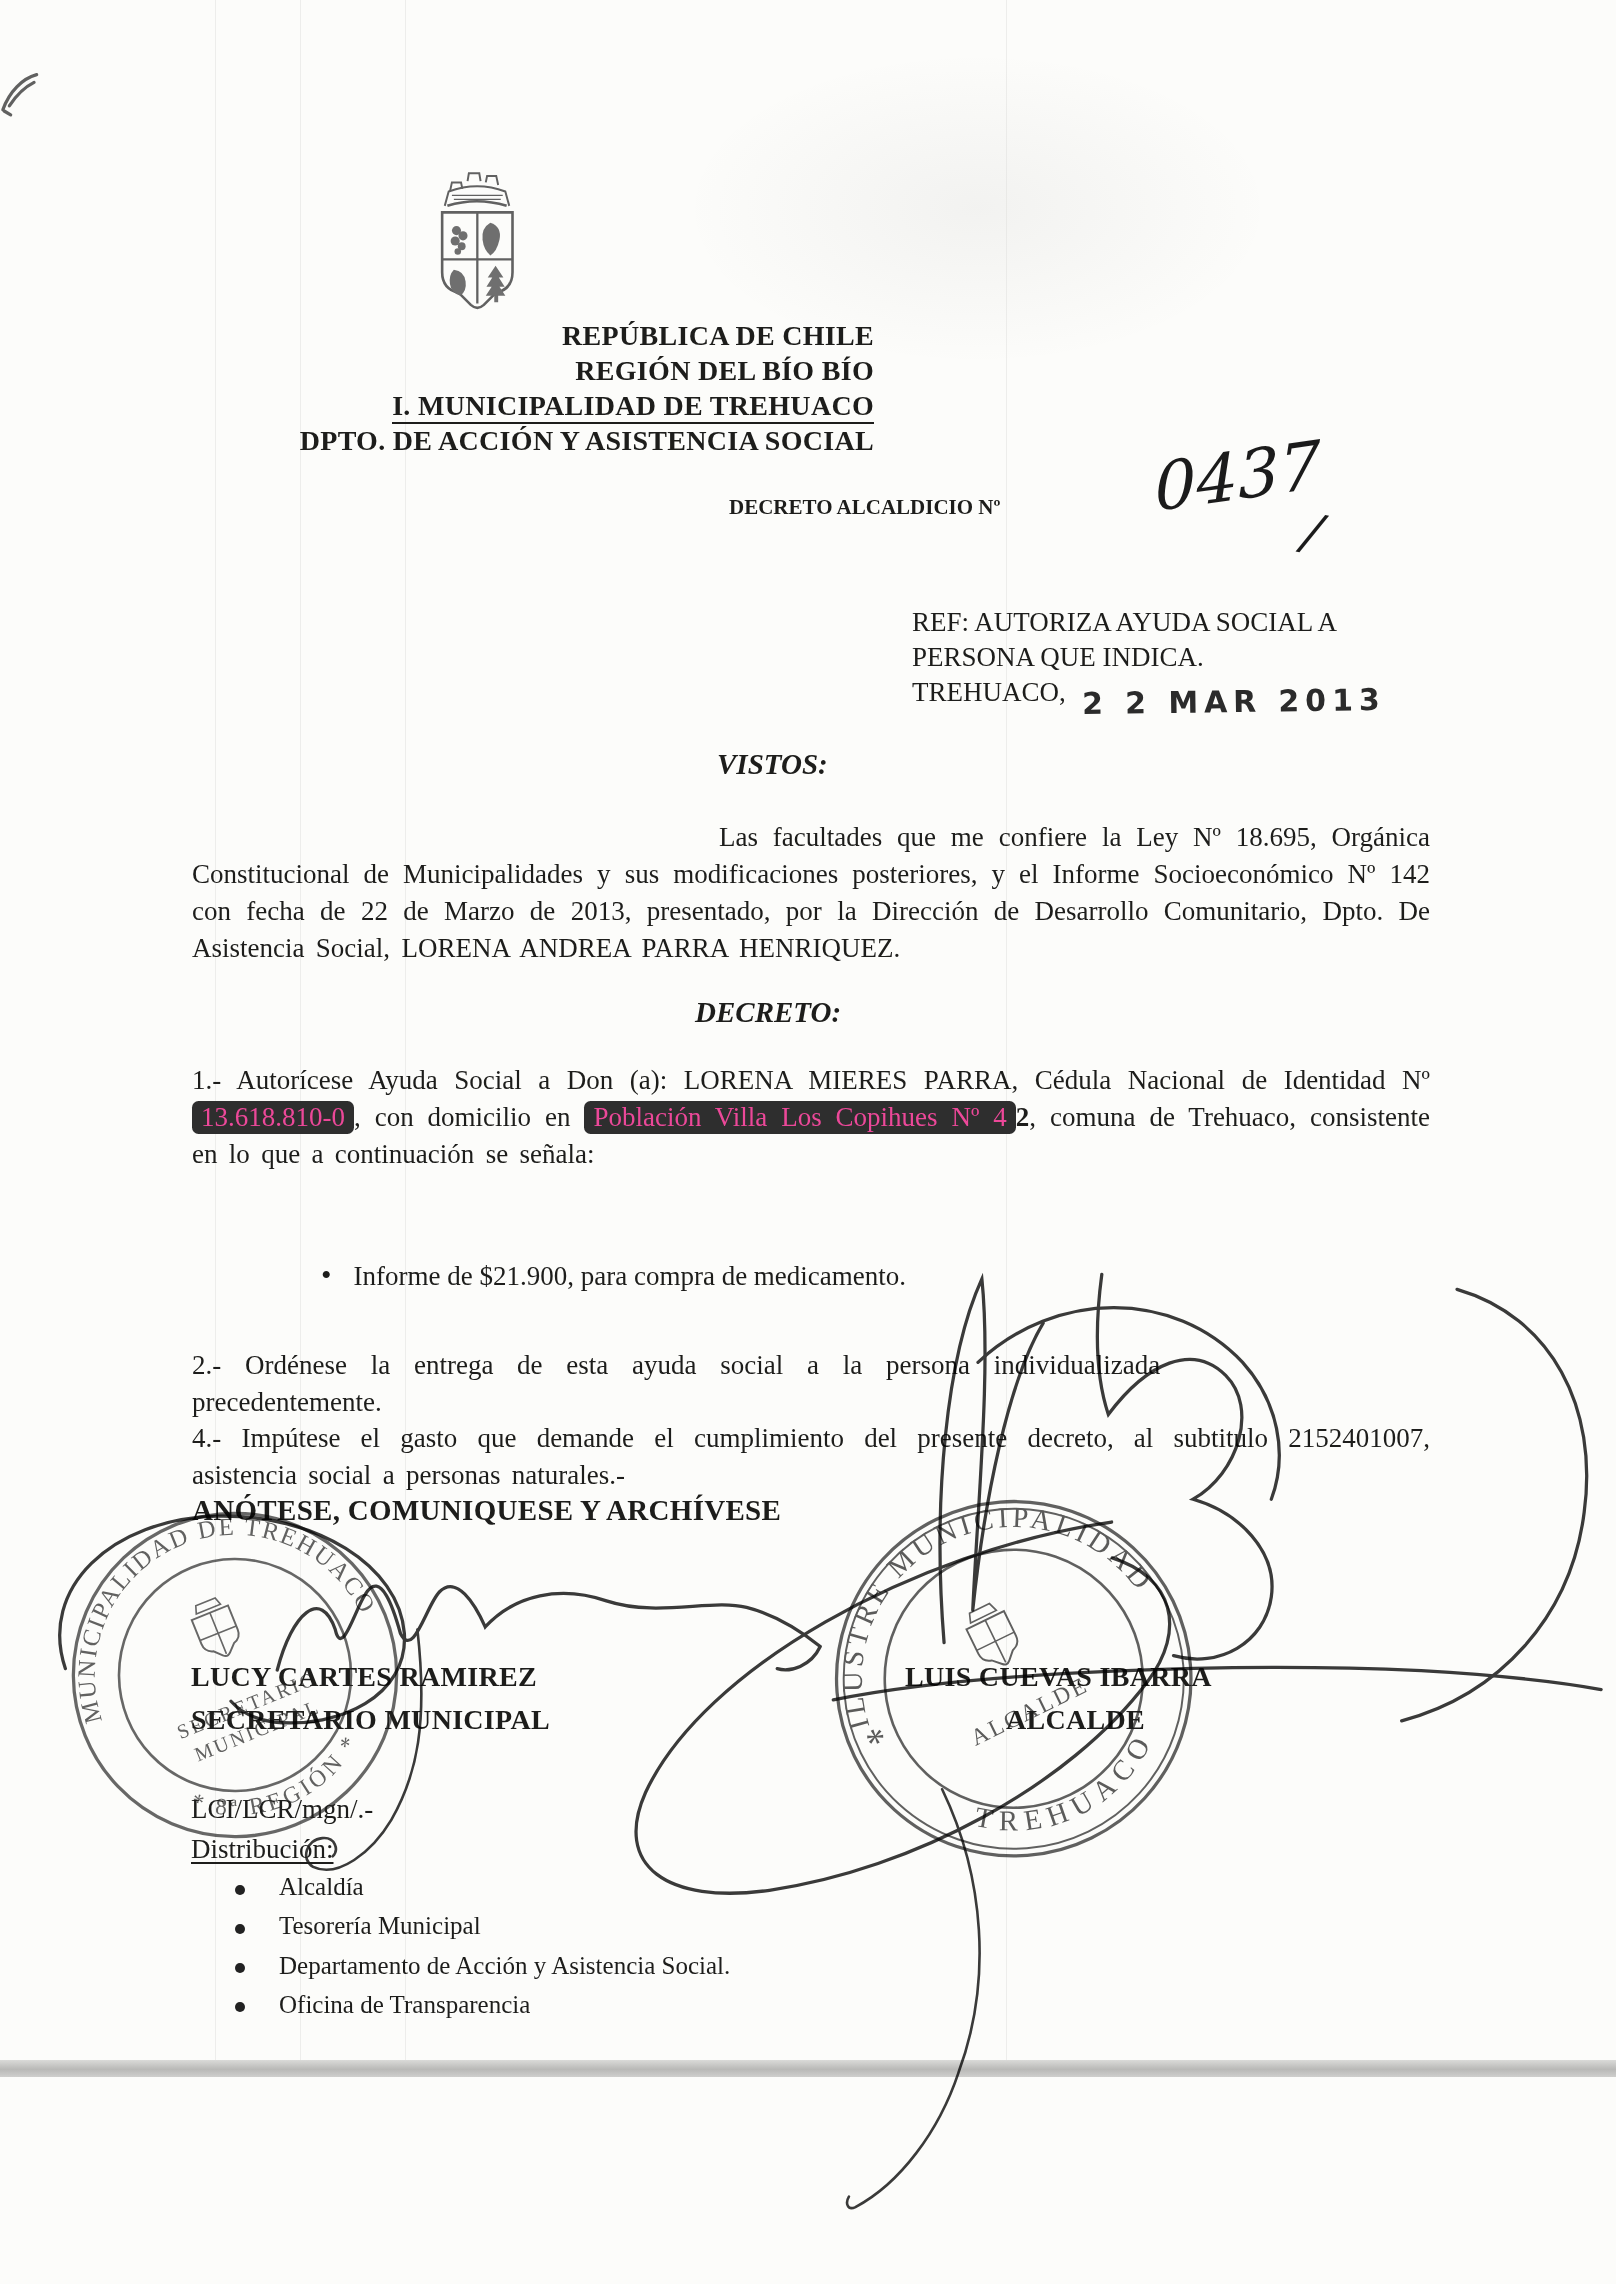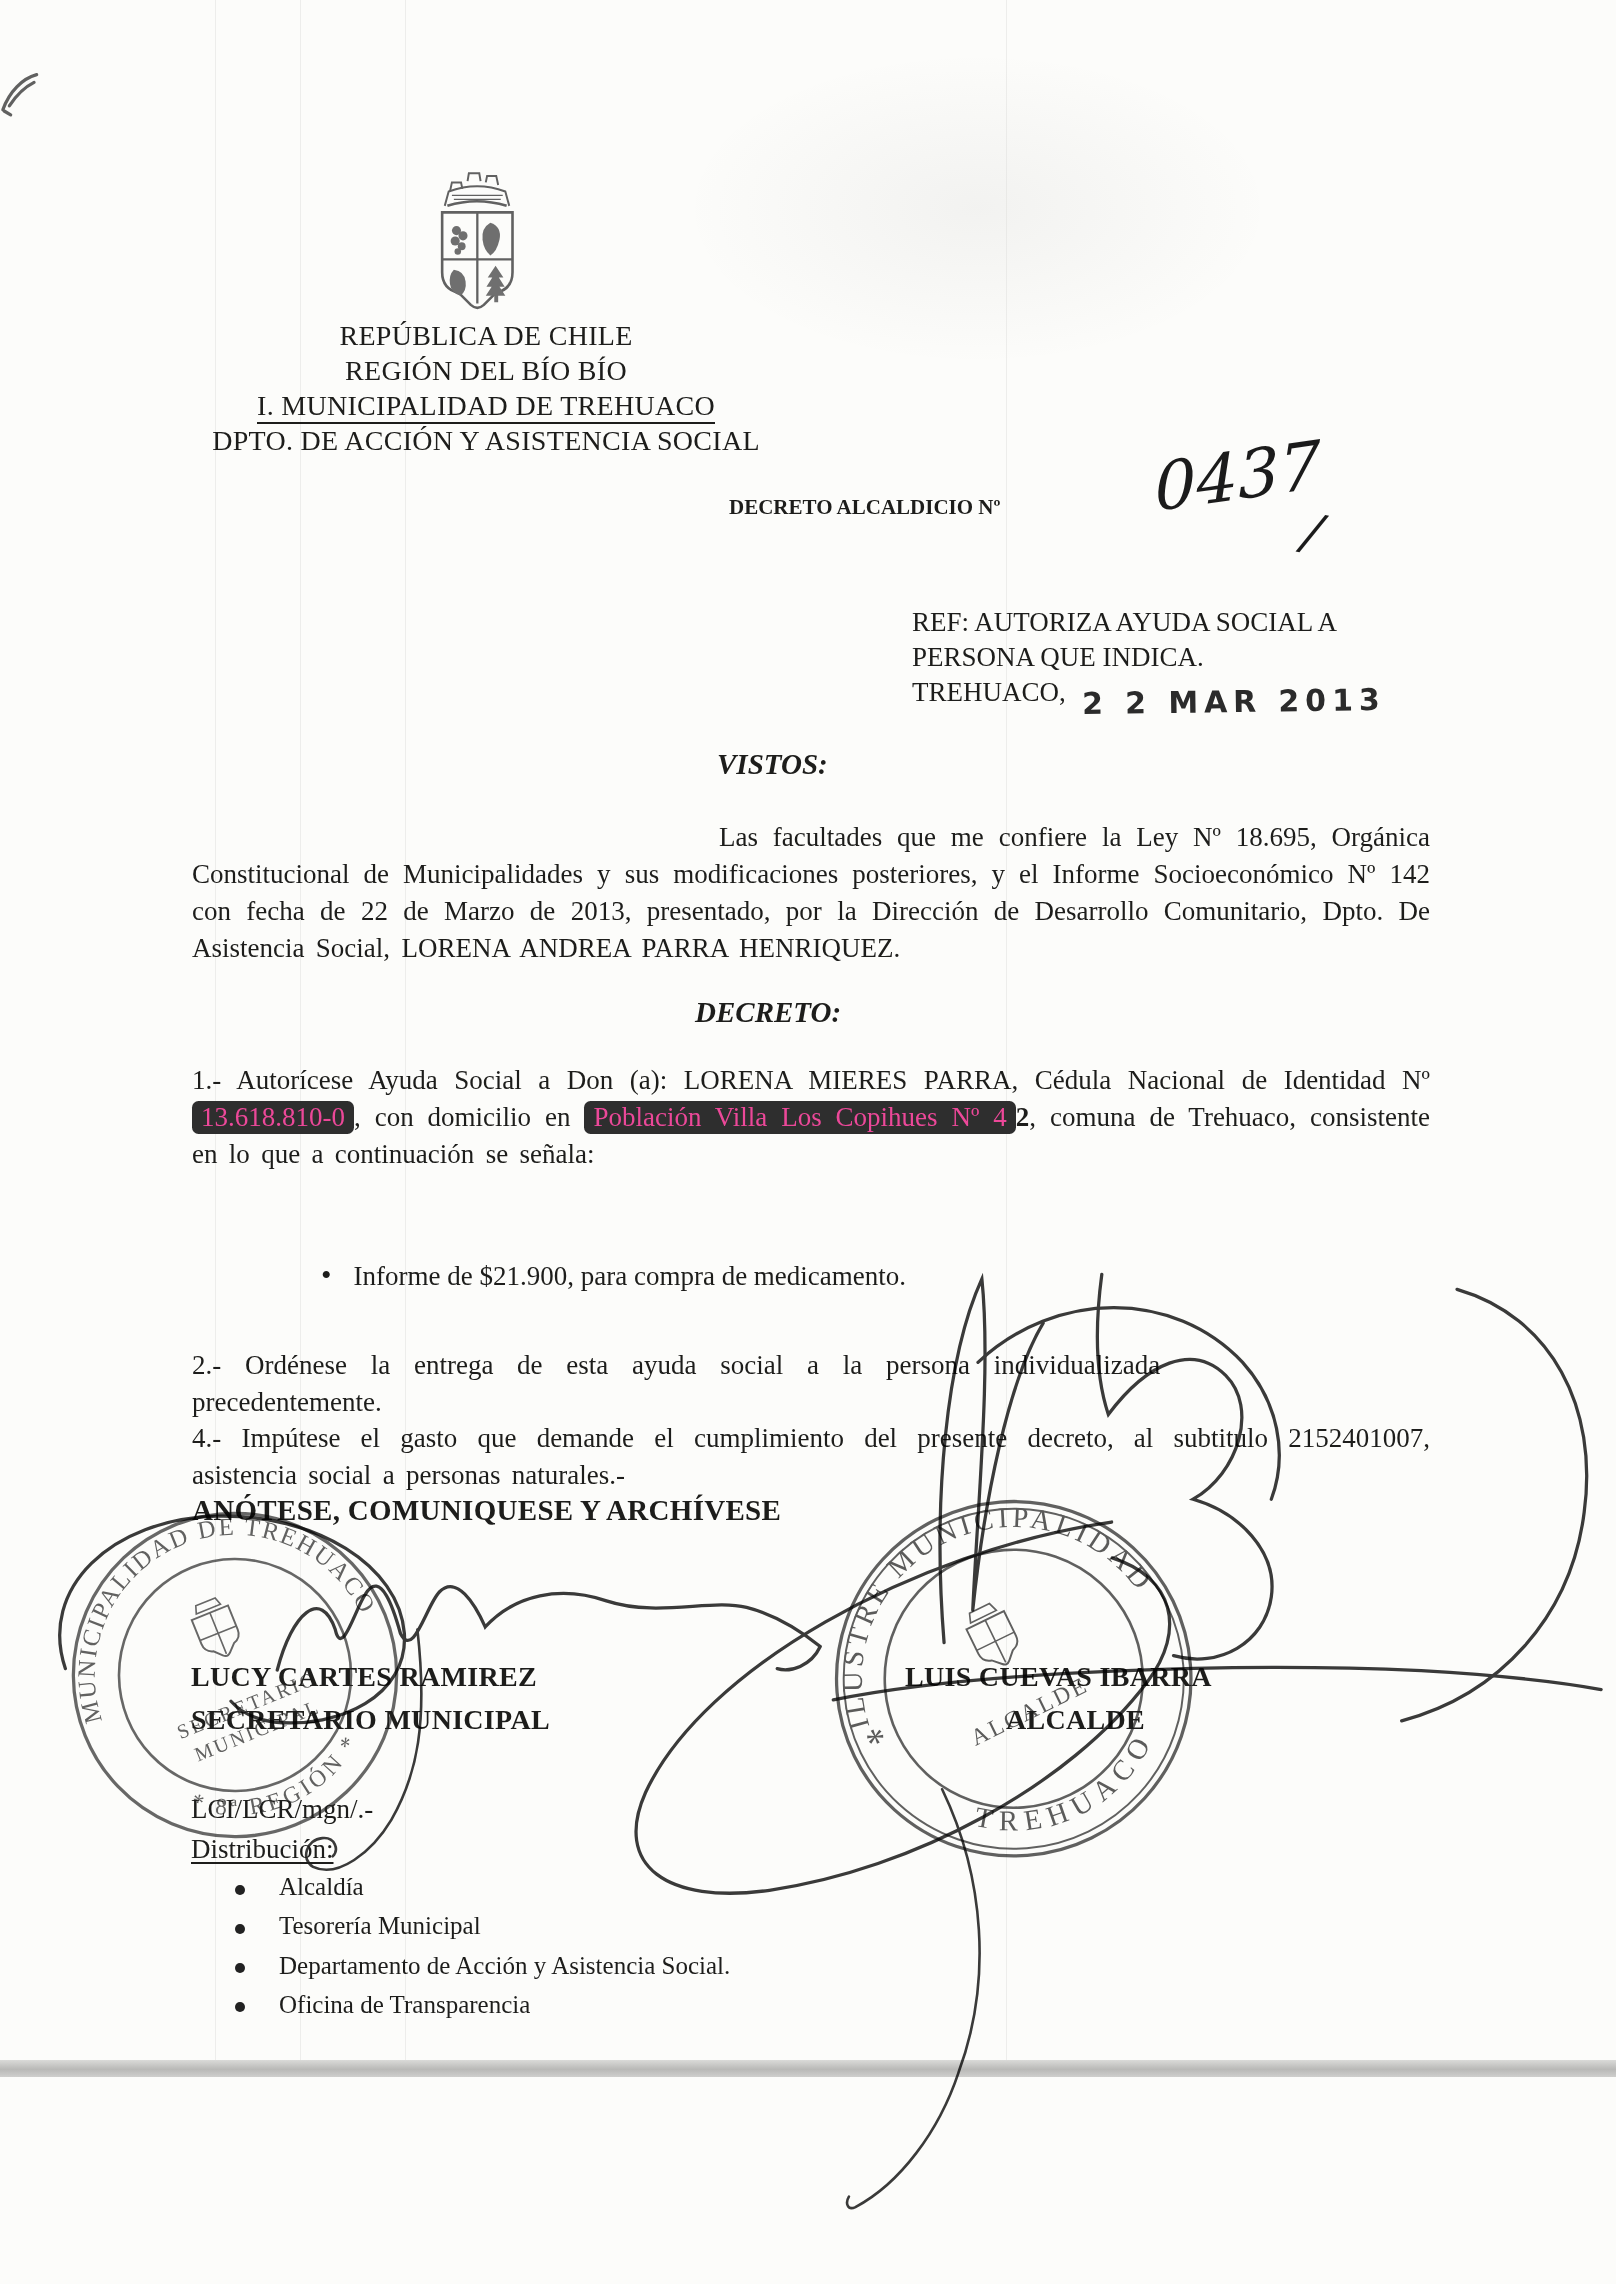--- a/index.html
+++ b/index.html
@@ -1,19 +1,19 @@
 <!DOCTYPE html>
 <html style="font-size:10.4px"><head>
 <meta charset="utf-8">
 <style>
   html,body{margin:0;padding:0;background:#ffffff;}
   #page{position:relative;width:1617px;height:2284px;background:#fcfcfa;overflow:hidden;
         font-family:"Liberation Serif", serif;color:#1d1d1b;}
   .abs{position:absolute;}
-  .center{text-align:center;}
+  .center{text-align:right;font-weight:bold;}
   .b{font-weight:bold;}
   .bi{font-weight:bold;font-style:italic;}
   
   #header-block{left:98px;top:318px;width:776px;line-height:35px;font-size:28px;letter-spacing:0.3px;}
   #muni-line span{border-bottom:2.6px solid #1d1d1b;padding-bottom:0.7px;}
   
   #decree-label{left:729px;top:495px;font-size:21px;}
   #decree-number{left:1154px;top:438px;font-size:66px;font-family:"DejaVu Serif",serif;font-style:italic;
                  transform:rotate(-8deg) skewX(-6deg);color:#1b1b1b;}
   #decree-sep{left:1304px;top:503px;font-size:51px;font-family:"DejaVu Serif",serif;font-style:italic;

